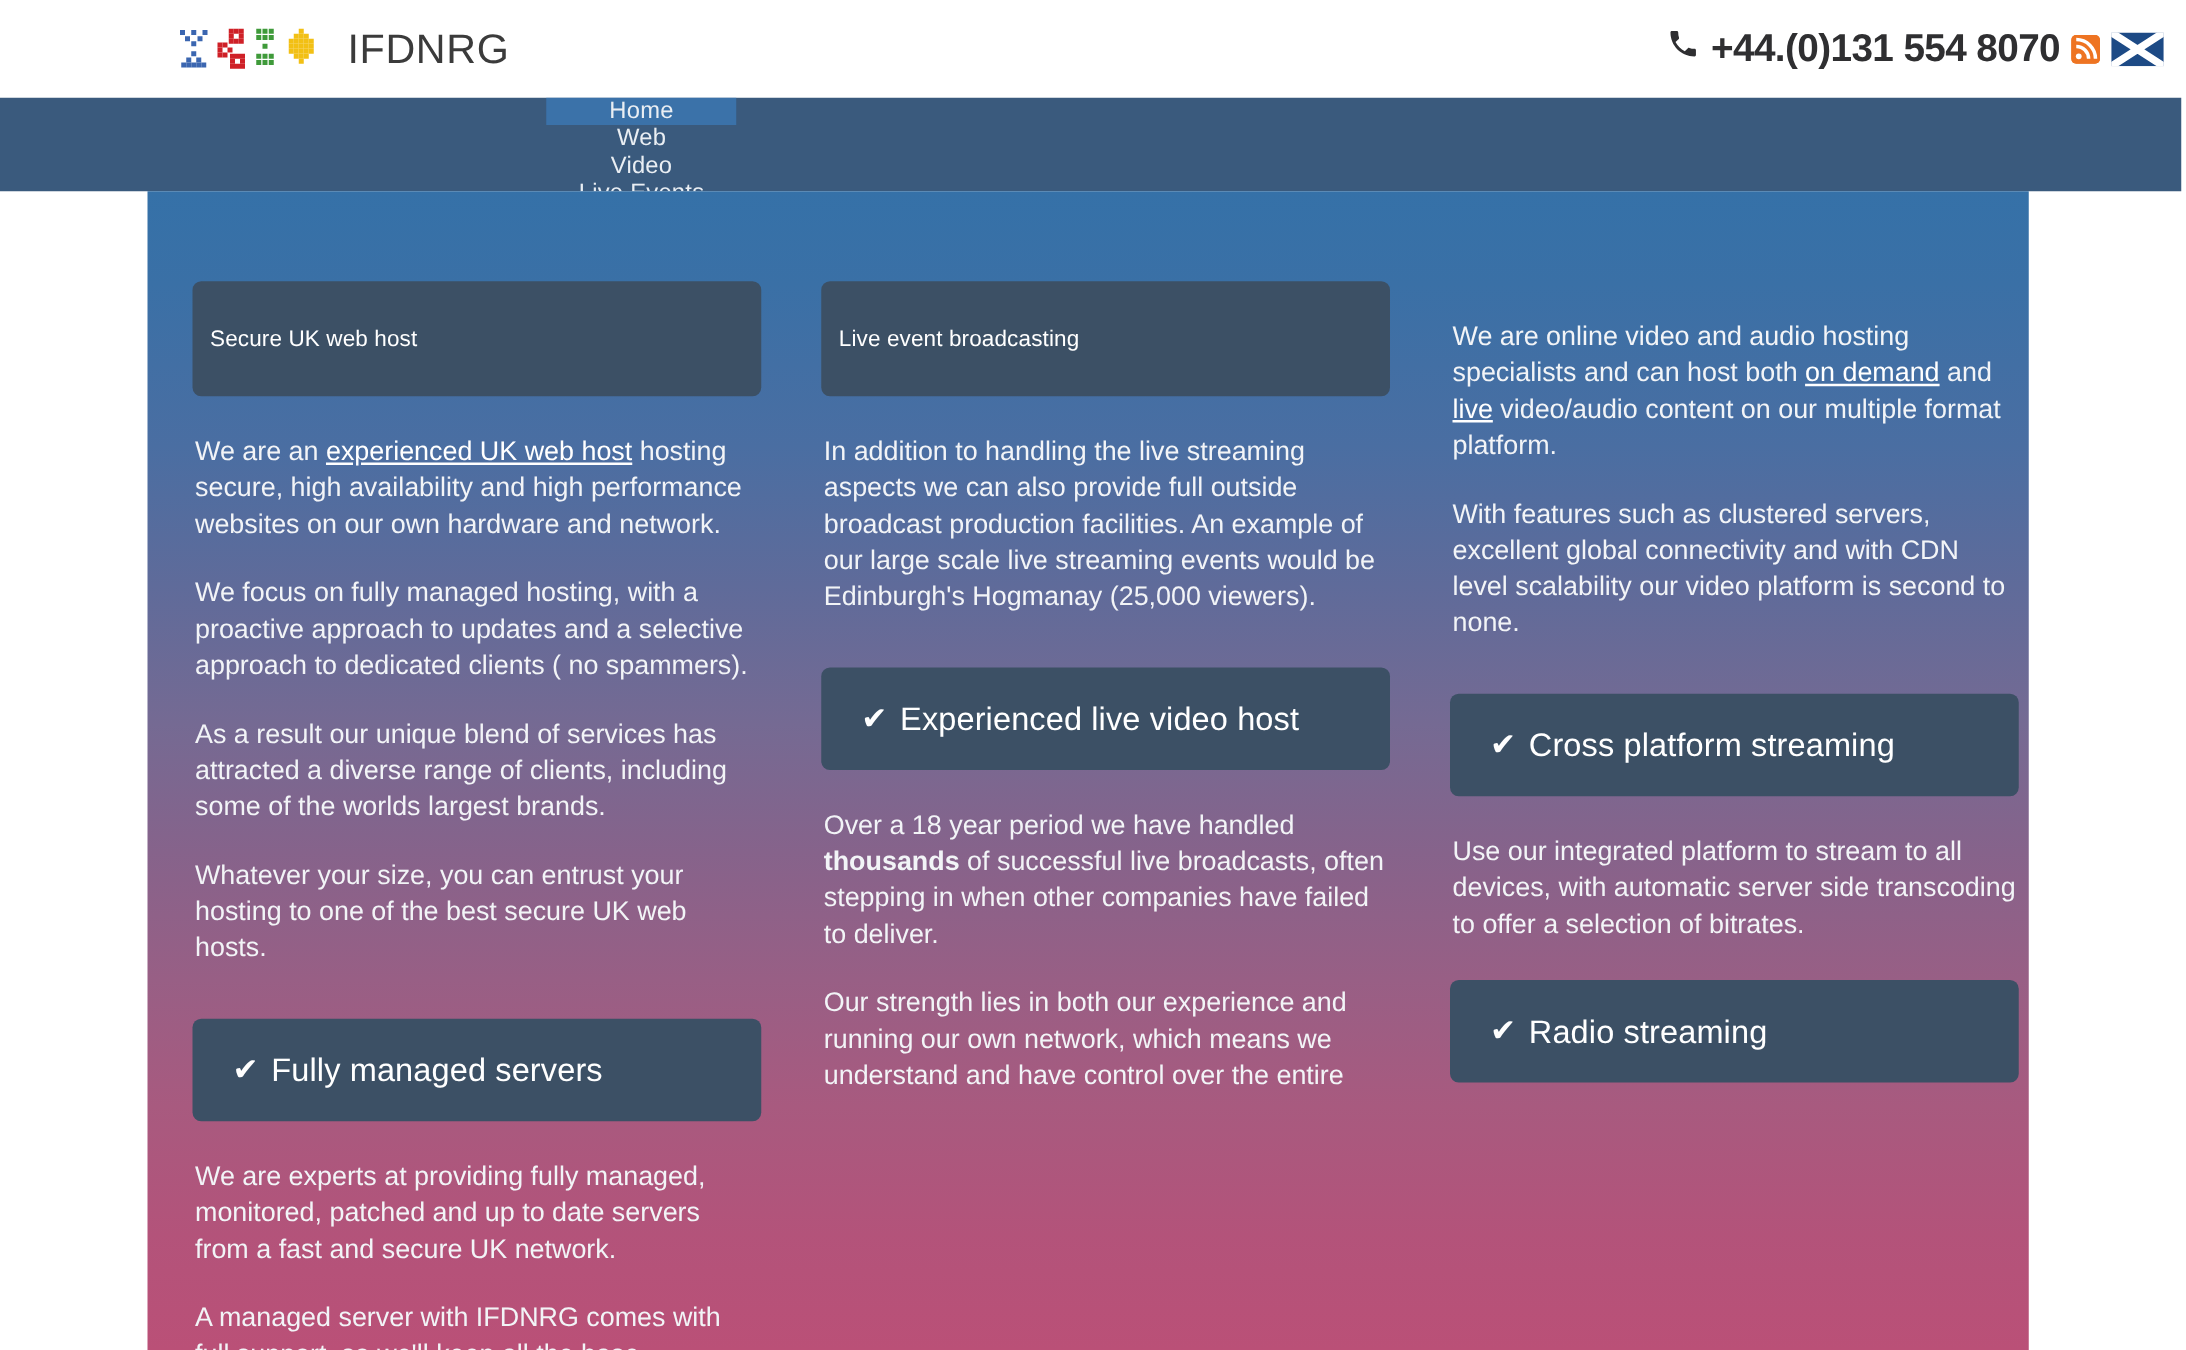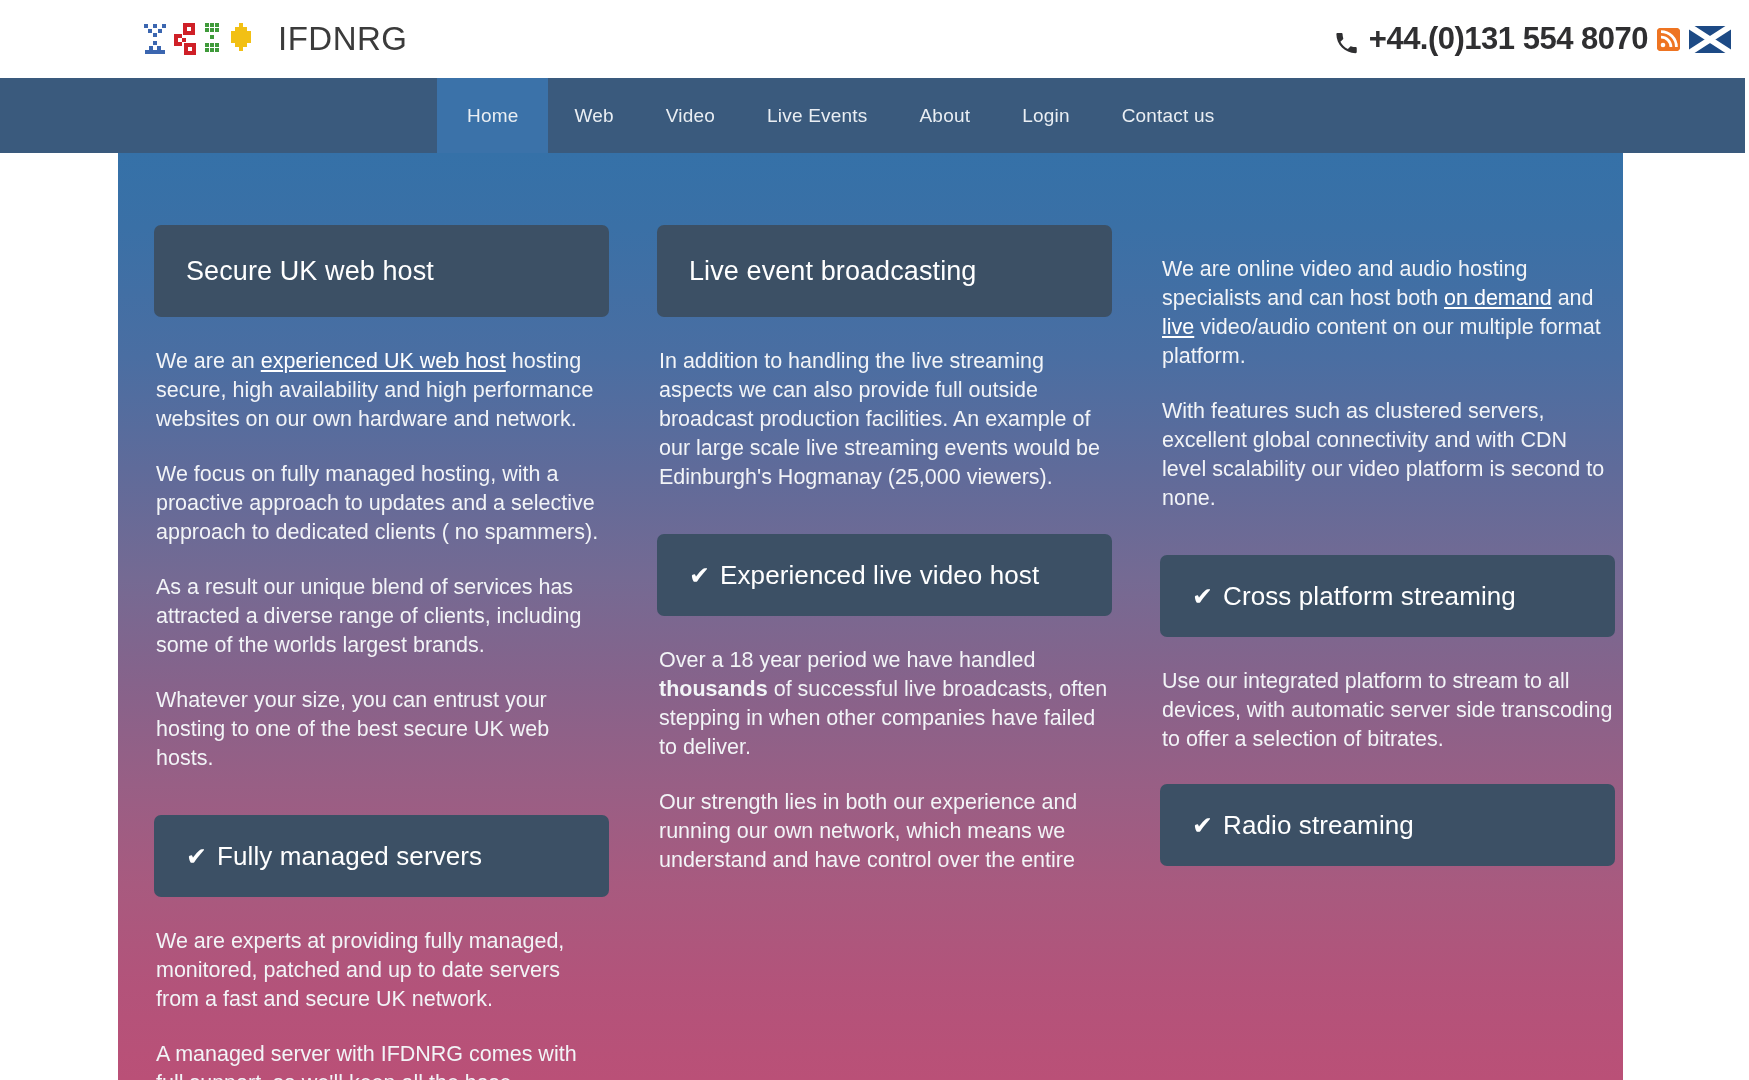--- a/index.html
+++ b/index.html
@@ -35,21 +35,21 @@
 
   .header-right {
     margin-left: auto;
     margin-right: 18px;
     display: flex;
     align-items: center;
     gap: 9px;
   }
   .phone-block {
     display: flex;
-    align-items: flex-end;
+    align-items: flex-start;
     gap: 9px;
   }
   .phone-icon { display: block; }
   .phone-number {
     font-size: 31px;
     font-weight: 700;
     color: #2f2f31;
     font-family: "Liberation Sans", sans-serif;
     letter-spacing: -0.5px;
     white-space: nowrap;
@@ -66,21 +66,21 @@
   
   .navbar {
     height: 75px;
     background: #3a5a7d;
     width: 1745px;
     display: flex;
     align-items: stretch;
     font-family: "Liberation Sans", sans-serif;
   }
   .nav-spacer { width: 437px; flex: none; }
-  .nav-items { display: flex; align-items: stretch; }
+  .nav-items { display: flex; align-items: stretch; flex-direction: column; }
   .nav-item {
     display: flex;
     align-items: center;
     justify-content: center;
     padding: 0 26px;
     color: #e9eef3;
     font-size: 19px;
     letter-spacing: 0.2px;
     cursor: pointer;
     white-space: nowrap;
@@ -111,23 +111,23 @@
   .columns {
     display: flex;
     gap: 48px;
     padding: 0 20px;
   }
   .col { width: 455px; flex: none; }
 
   .card-header {
     background: #3c5065;
     border-radius: 7px;
-    padding: 20px 32px;
+    padding: 20px 14px;
     color: #ffffff;
-    font-size: 27px;
+    font-size: 18px;
     font-weight: 400;
     font-family: "Liberation Sans", sans-serif;
     letter-spacing: 0.1px;
     min-height: 92px;
     display: flex;
     align-items: center;
   }
   .card-header.sub { min-height: 82px; font-size: 26px; padding: 16px 32px; }
   .check { font-size: 25px; margin-right: 10px; line-height: 1; }
 

